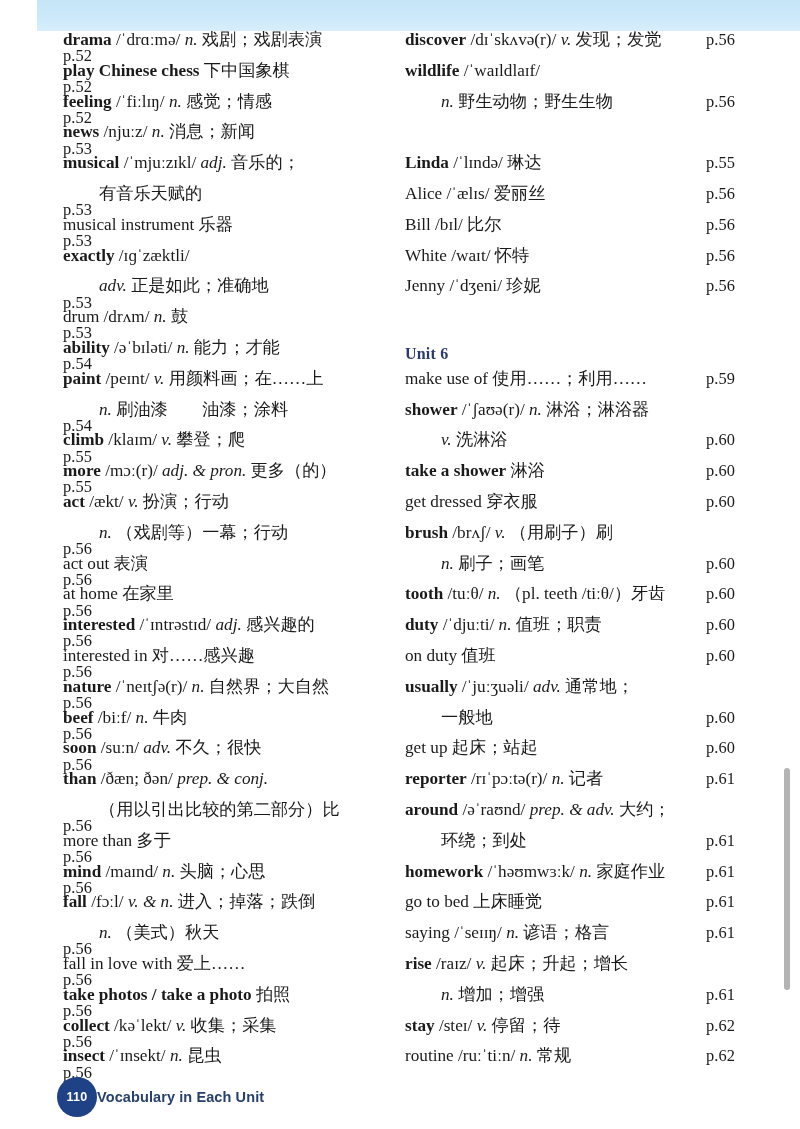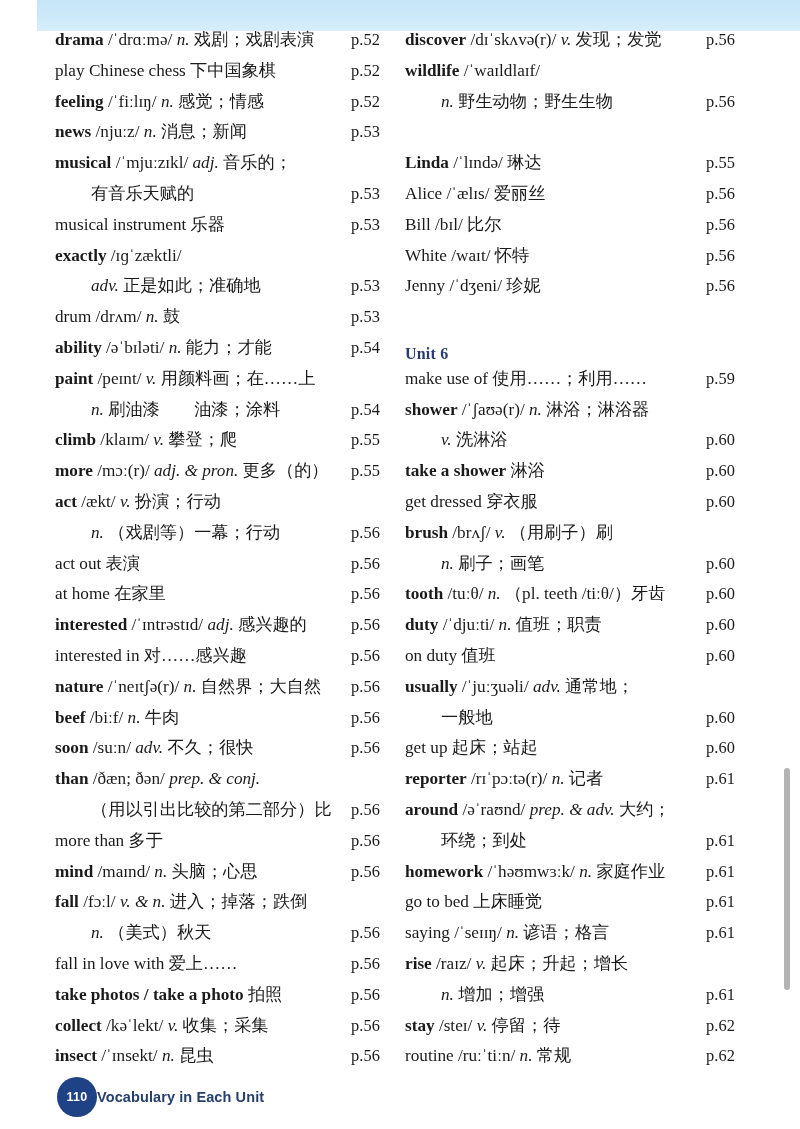--- a/index.html
+++ b/index.html
@@ -64,21 +64,21 @@
     overflow: visible;
   }
   .entry .page {
     flex: 0 0 auto;
     font-size: 16.4px;
     letter-spacing: 0.1px;
   }
   #left-column  .entry .page { min-width: 44px; text-align: left; margin-left: 8px; }
   #right-column .entry .page { min-width: 44px; text-align: left; margin-left: 8px; }
 
-  #left-column  .entry { width: 340px; }
+  #left-column  .entry { width: 340px; flex-direction: column; }
   #right-column .entry { width: 345px; }
 
   
   .entry.cont .text { padding-left: 36px; }
 
   
   .entry.spacer { height: 30.8px; }
 
   
   .w   { font-weight: bold; }
@@ -156,21 +156,21 @@
 <div id="top-banner"></div>
 
 <div id="page">
   <div class="columns">
     <div class="column" id="left-column">
         <div class="entry">
           <div class="text"><span class="w">drama</span><span class="ph"> /ˈdrɑːmə/</span><span class="pos"> n.</span><span class="cn"> 戏剧；戏剧表演</span></div>
           <div class="page">p.52</div>
         </div>
         <div class="entry">
-          <div class="text"><span class="w" style="font-weight: normal;">play Chinese chess</span><span class="cn"> 下中国象棋</span></div>
+          <div class="text"><span class="w" style="font-weight: bold;">play Chinese chess</span><span class="cn"> 下中国象棋</span></div>
           <div class="page">p.52</div>
         </div>
         <div class="entry">
           <div class="text"><span class="w">feeling</span><span class="ph"> /ˈfiːlɪŋ/</span><span class="pos"> n.</span><span class="cn"> 感觉；情感</span></div>
           <div class="page">p.52</div>
         </div>
         <div class="entry">
           <div class="text"><span class="w">news</span><span class="ph"> /njuːz/</span><span class="pos"> n.</span><span class="cn"> 消息；新闻</span></div>
           <div class="page">p.53</div>
         </div>

